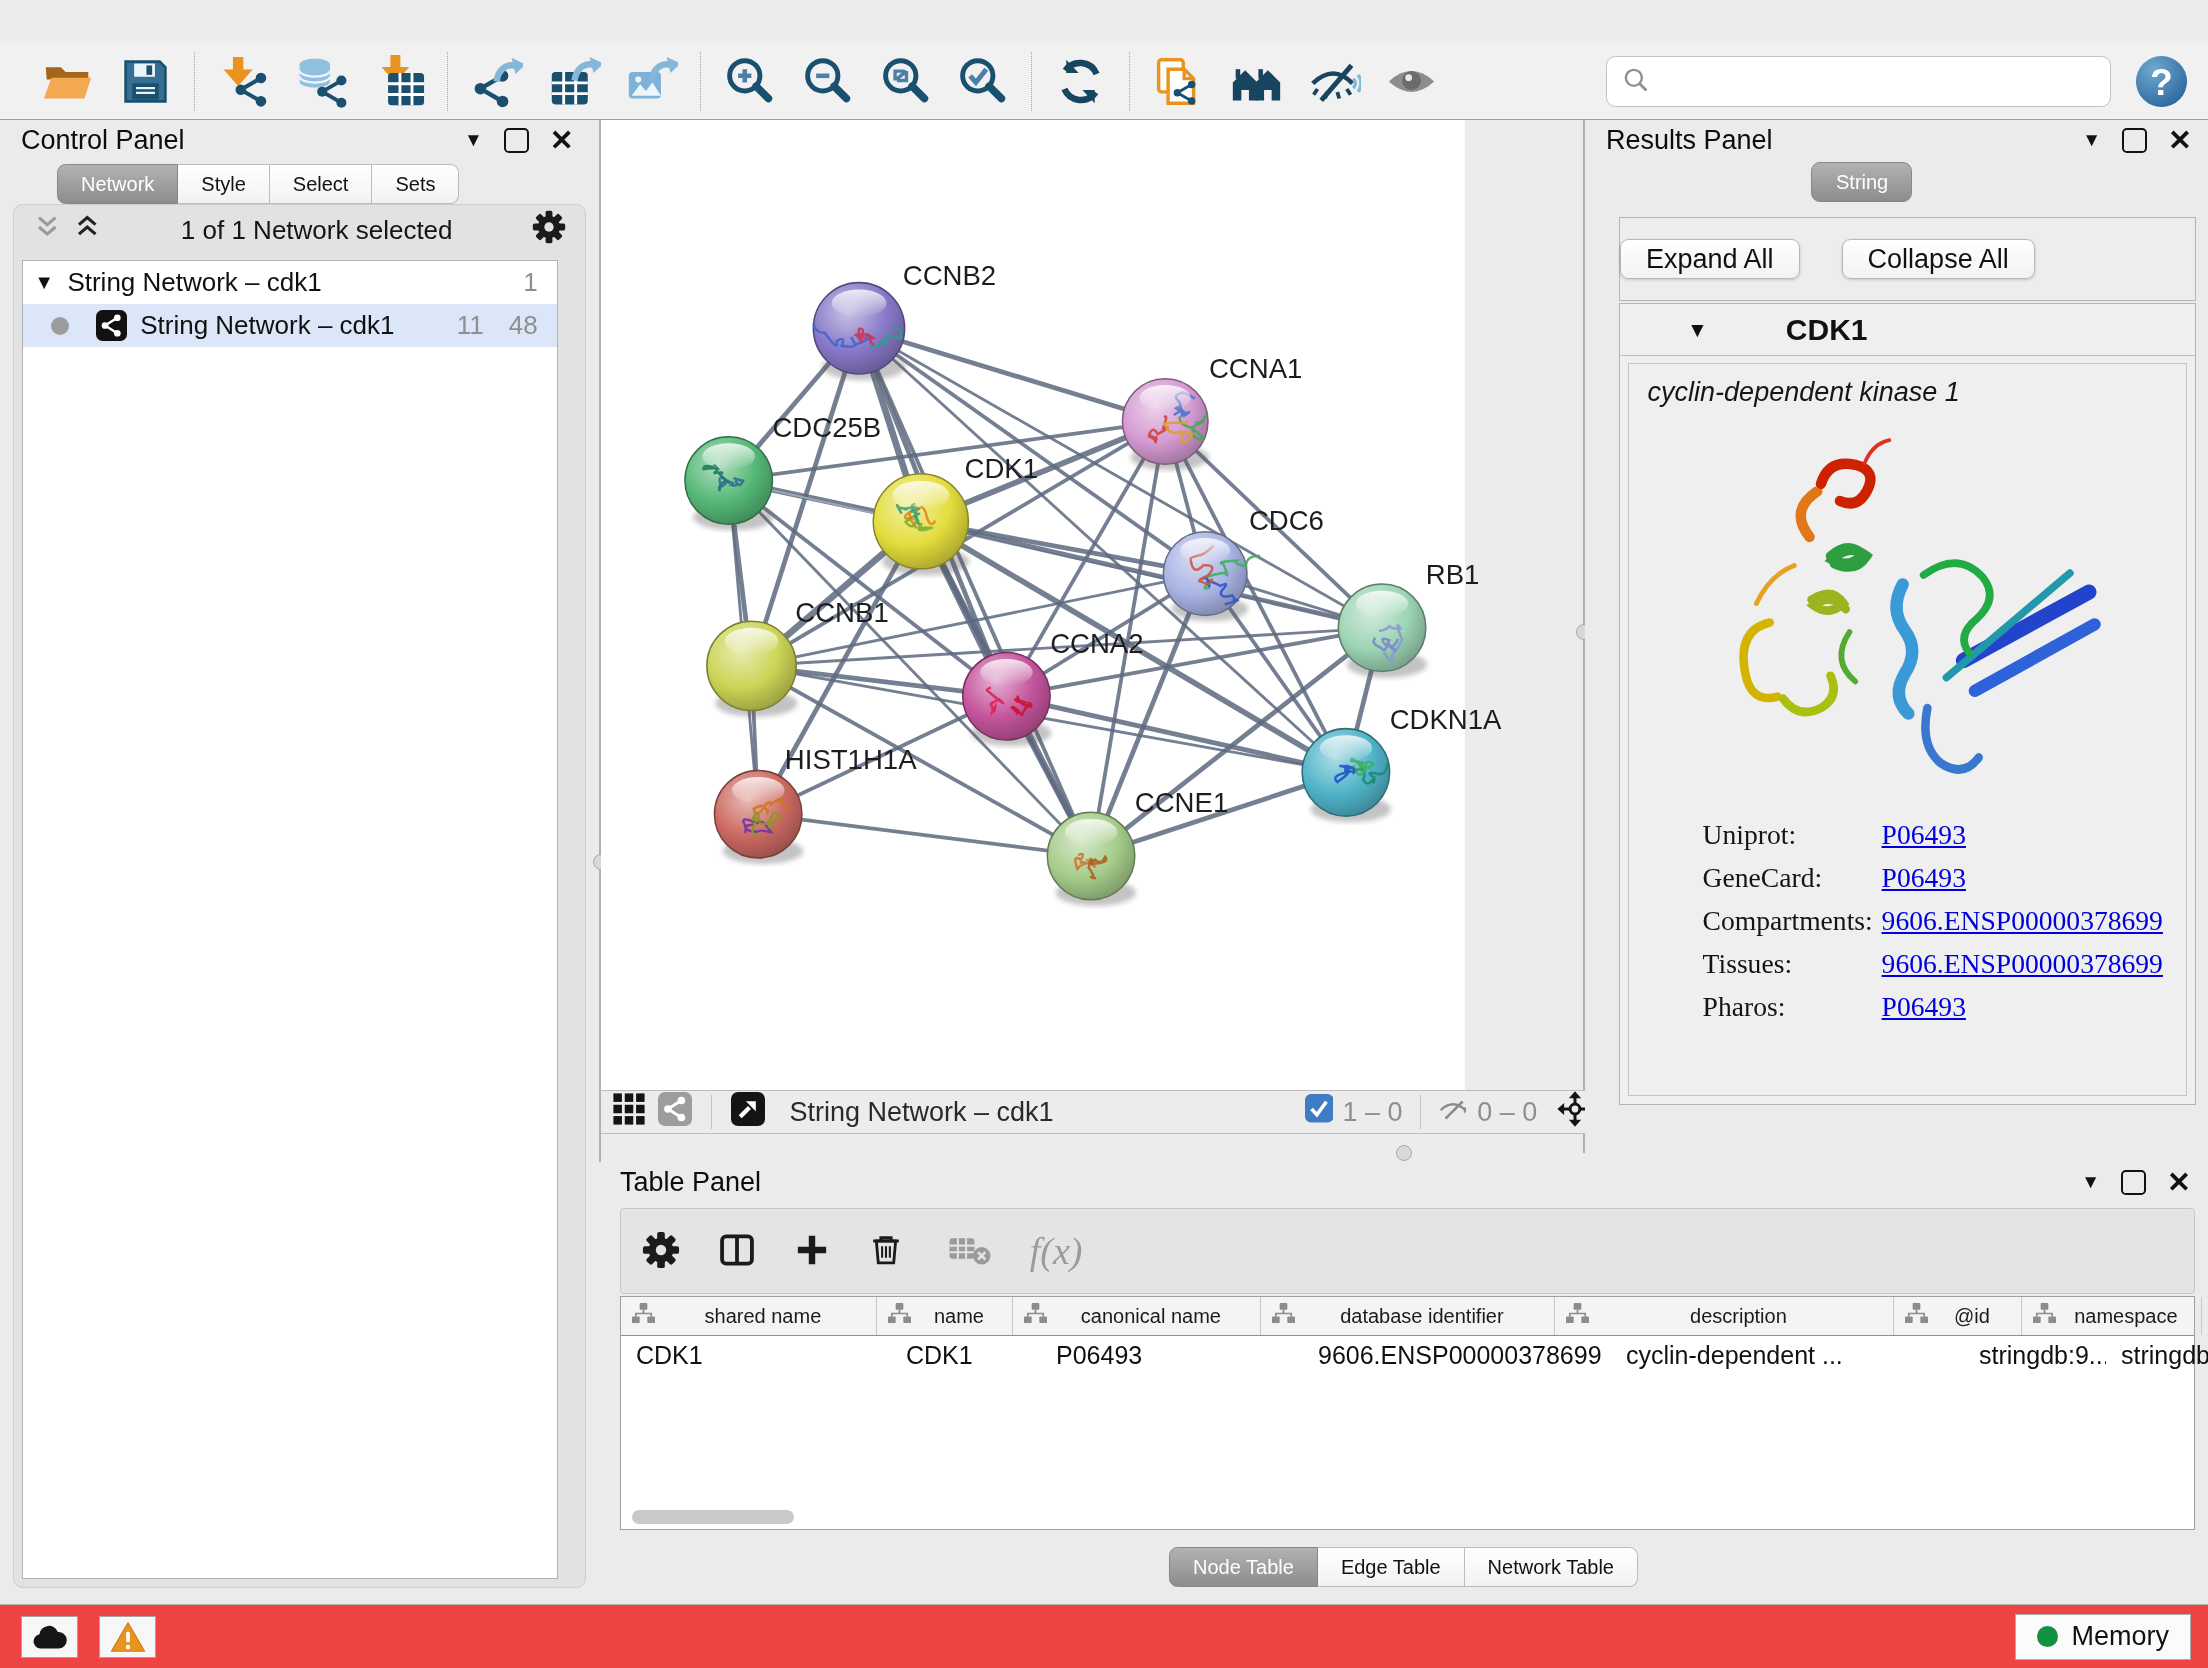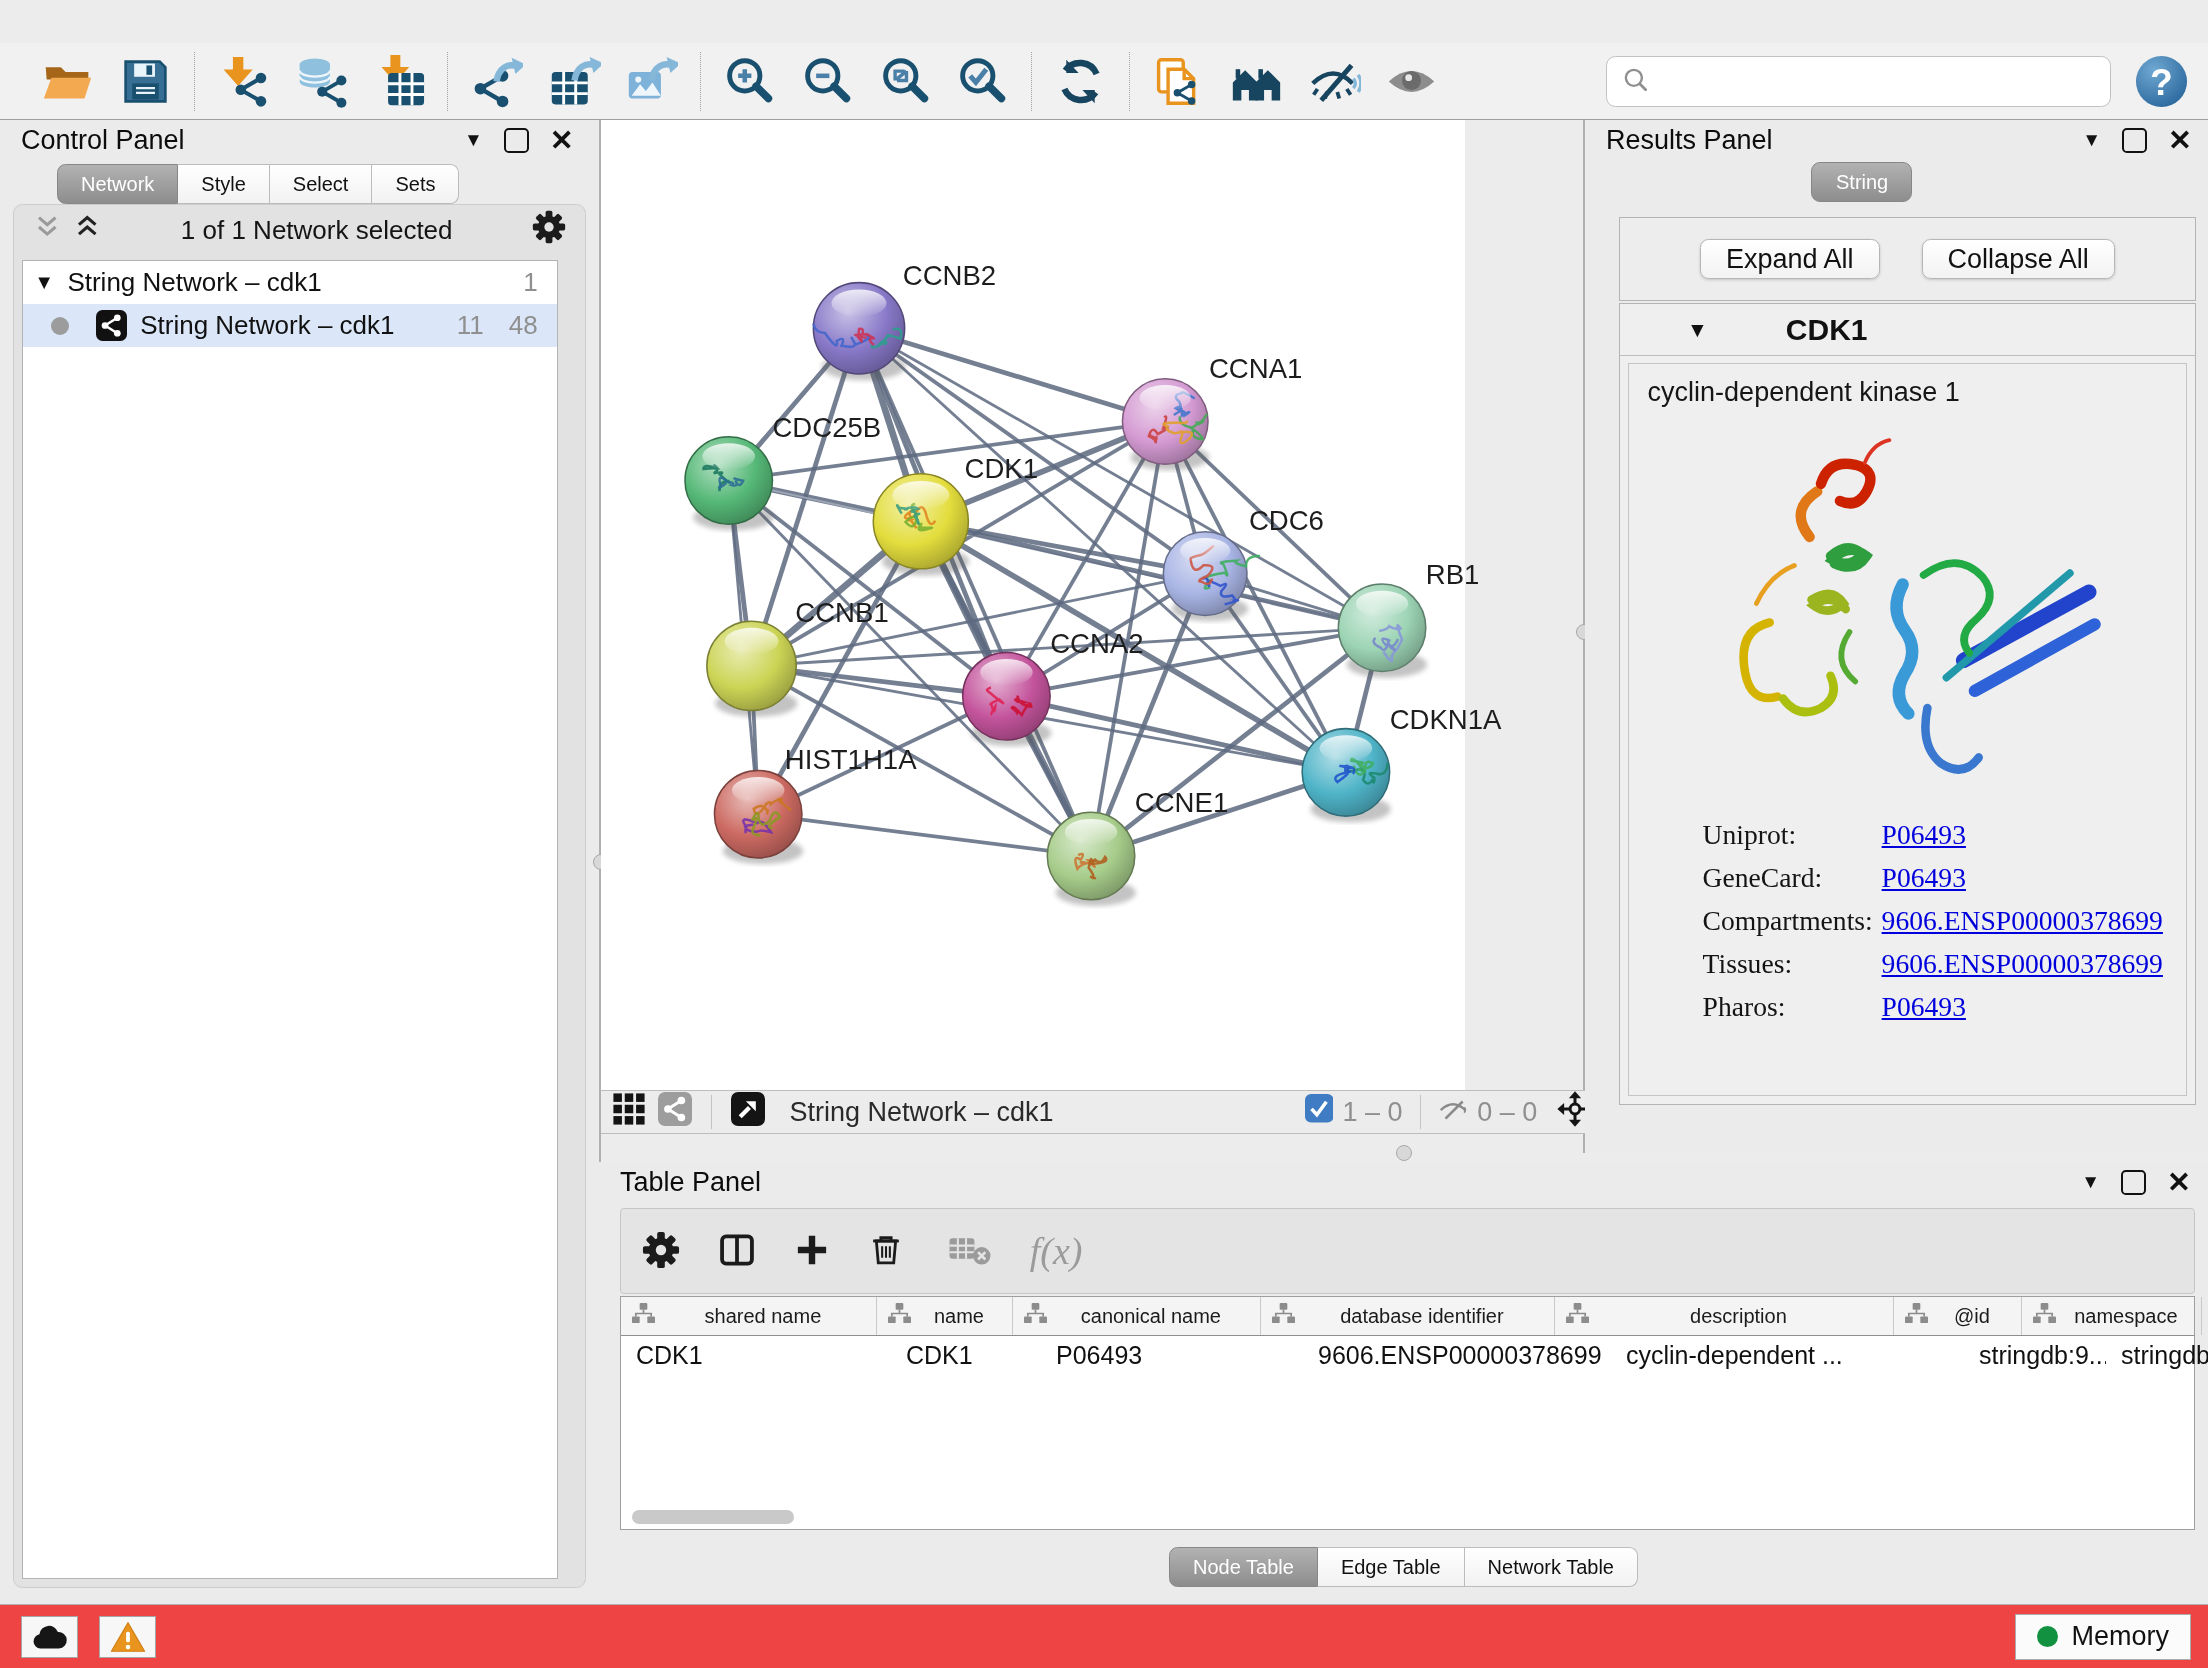--- a/index.html
+++ b/index.html
@@ -62,30 +62,30 @@
     font-size:27px;color:#2a2a2a;padding:0 11.4px;gap:11.4px;}
   .nf-sep{height:34px;border-left:1px solid #c3c3c3;margin:0 7.6px;}
   .nf-right{margin-left:auto;display:flex;align-items:center;gap:9.5px;color:#8f8f8f;}
   .knob{position:absolute;width:14.3px;height:14.3px;border-radius:50%;background:#d8d8d8;border:1px solid #a8a8a8;}
 
   
   .results-panel{position:absolute;left:1585px;top:120px;width:624px;height:1033px;background:#ebebeb;}
   .results-panel .win-ctrls{right:17px;}
   .rp-tab{position:absolute;left:226px;top:42px;}
   .rp-box1{position:absolute;left:34px;right:13.3px;top:97px;height:82px;border:1.9px solid #b4b4b4;
-    display:flex;align-items:center;justify-content:center;gap:42px;background:#ededed;}
+    display:flex;align-items:center;gap:42px;background:#ededed;}
   .btn{background:linear-gradient(#ffffff,#f2f2f2);border:1px solid #b6b6b6;border-radius:8.6px;
     font-size:27px;height:38px;display:inline-flex;align-items:center;padding:0 25px;
     box-shadow:0 1px 2.9px rgba(0,0,0,.18);color:#111;}
   .rp-section{position:absolute;left:34px;right:13.3px;top:183px;bottom:48px;border:1.9px solid #b4b4b4;background:#efefef;}
   .rp-sec-header{height:51px;display:flex;align-items:center;border-bottom:1px solid #bdbdbd;font-size:30px;}
   .rp-sec-header .caret{margin-left:67px;font-size:21px;}
   .rp-sec-title{font-weight:bold;margin-left:78px;}
   .rp-content{position:absolute;left:7.6px;right:7.6px;top:59px;bottom:7.6px;border:1px solid #c4c4c4;background:#efefef;}
-  .rp-desc{font-size:27px;padding:13.3px 0 0 19px;color:#161616;}
+  .rp-desc{font-size:27px;padding:13.3px 0 0 19px;color:#161616;font-style:italic;}
   .protein{position:absolute;left:49px;top:59px;}
   .crosslinks{position:absolute;left:0;right:0;top:449px;font-family:"Liberation Serif",serif;}
   .cl-title{font-size:29.5px;font-weight:bold;padding-left:46px;margin-bottom:13.3px;}
   .cl-row{display:flex;align-items:center;height:43px;padding-left:74px;font-size:27.6px;color:#141414;}
   .cl-label{width:179px;}
   .cl-link{color:#0000dd;text-decoration:underline;}
 
   
   .table-panel{position:absolute;left:599px;top:1162px;right:0;bottom:63px;background:#ebebeb;}
   .table-panel .win-ctrls{right:17px;}

